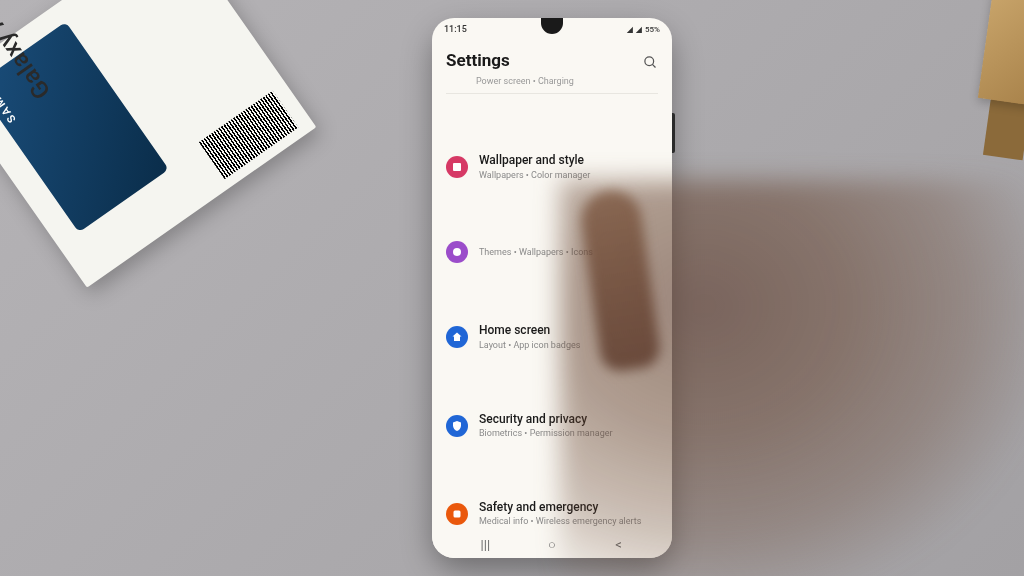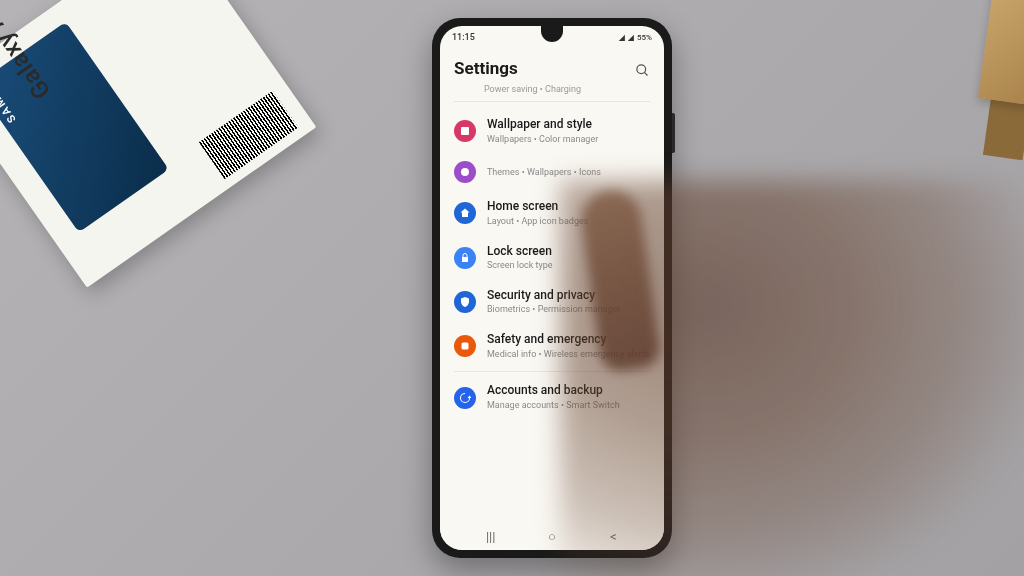--- a/index.html
+++ b/index.html
@@ -74,21 +74,21 @@
     }
     
     .phone {
       position: absolute;
       top: 18px;
       left: 432px;
       width: 240px;
       height: 540px;
       background: #1a1a1a;
       border-radius: 28px;
-      padding: 8px;
+      padding: 0;
       box-shadow: 0 12px 30px rgba(0,0,0,0.35);
     }
     .phone-button {
       position: absolute;
       right: -3px;
       top: 95px;
       width: 3px;
       height: 40px;
       background: #2a2a2a;
       border-radius: 0 2px 2px 0;
@@ -151,20 +151,21 @@
     }
     .settings-list {
       padding: 4px 0;
     }
     .setting-row {
       display: flex;
       align-items: center;
       padding: 8px 14px;
       gap: 11px;
       cursor: pointer;
+      margin-top: 44px;
     }
     .row-icon {
       width: 22px;
       height: 22px;
       border-radius: 50%;
       display: flex;
       align-items: center;
       justify-content: center;
       flex-shrink: 0;
     }
@@ -298,21 +299,21 @@
       </div>
 
       <div class="header">
         <div class="title">Settings</div>
         <svg class="search-icon" viewBox="0 0 24 24" fill="none" stroke="currentColor" stroke-width="2">
           <circle cx="10" cy="10" r="7"></circle>
           <line x1="20" y1="20" x2="15" y2="15"></line>
         </svg>
       </div>
 
-      <div class="partial-row">Power saving  •  Charging</div>
+      <div class="partial-row">Power screen  •  Charging</div>
       <div class="separator"></div>
 
       <div class="settings-list">
 
         <div class="setting-row">
           <div class="row-icon bg-pink">
             <svg viewBox="0 0 24 24">
                 <rect x="4" y="4" width="16" height="16" rx="2"></rect>
               </svg>
           </div>
@@ -338,32 +339,20 @@
             <svg viewBox="0 0 24 24">
                 <path d="M12 3l9 8h-3v9H6v-9H3z"></path>
               </svg>
           </div>
           <div class="row-text">
             <div class="row-title">Home screen</div>
             <div class="row-sub">Layout  •  App icon badges</div>
           </div>
         </div>
 
-        <div class="setting-row">
-          <div class="row-icon bg-lightblue">
-            <svg viewBox="0 0 24 24">
-                <rect x="6" y="10" width="12" height="10" rx="1"></rect>
-                <path d="M8 10V7a4 4 0 018 0v3" fill="none" stroke="#fff" stroke-width="2"></path>
-              </svg>
-          </div>
-          <div class="row-text">
-            <div class="row-title">Lock screen</div>
-            <div class="row-sub">Screen lock type</div>
-          </div>
-        </div>
 
         <div class="setting-row">
           <div class="row-icon bg-blue2">
             <svg viewBox="0 0 24 24">
                 <path d="M12 2l8 3v6c0 5-3.5 9.5-8 11-4.5-1.5-8-6-8-11V5z"></path>
               </svg>
           </div>
           <div class="row-text">
             <div class="row-title">Security and privacy</div>
             <div class="row-sub">Biometrics  •  Permission manager</div>

